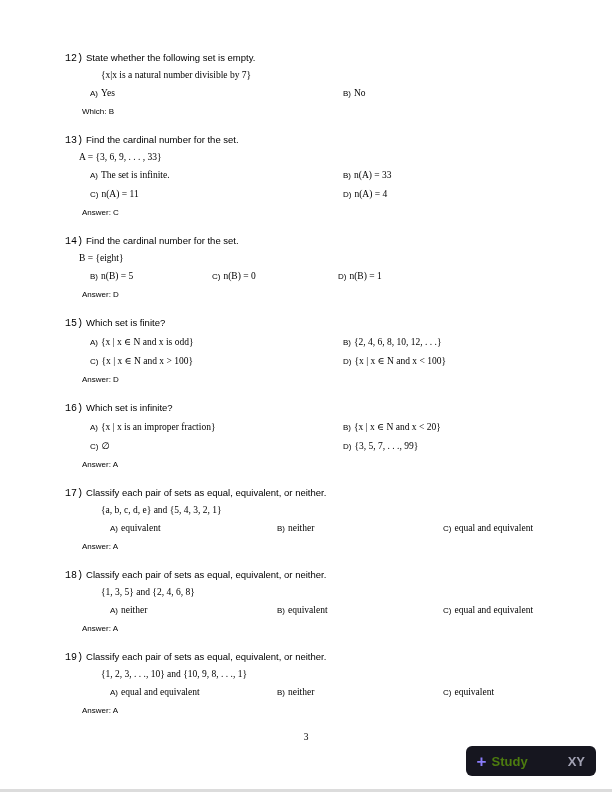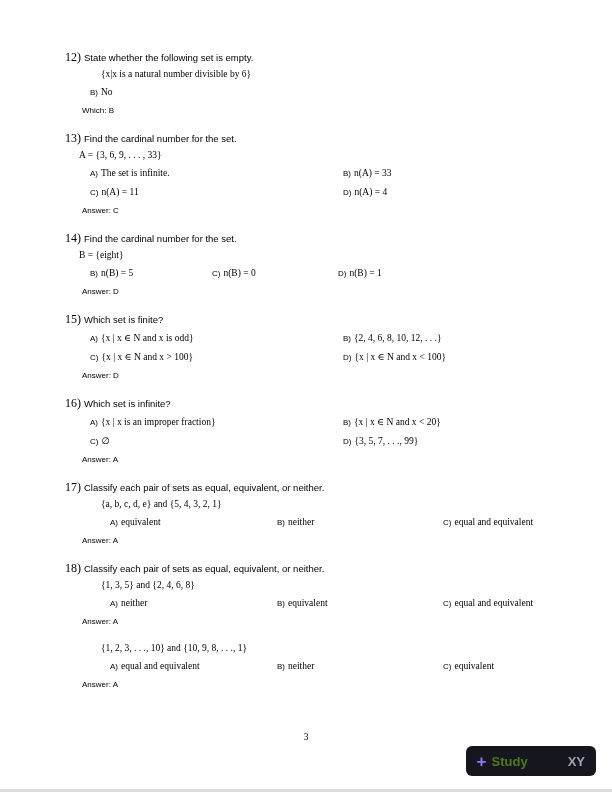--- a/index.html
+++ b/index.html
@@ -8,21 +8,21 @@
     position:relative;
     width:612px; height:792px;
     background:#ffffff;
     color:#000000;
     padding:48px 40px 0 65px;
     overflow:hidden;
   }
 
   .question { margin-bottom:11px; }
   .stem-line { line-height:16px; white-space:nowrap; }
-  .qnum { font-family:Liberation Serif, serif; font-size:12px; margin-right:3px; }
+  .qnum { font-family:Liberation Mono, monospace; font-size:10px; margin-right:3px; }
   .stem { font-family:Liberation Sans, sans-serif; font-size:9.5px; }
   .given { font-family:"Liberation Serif","DejaVu Serif",serif; font-size:9.5px; line-height:16px; }
   .indent-sm { margin-left:14px; }
   .indent-lg { margin-left:36px; }
 
   .choices { display:grid; margin-left:25px; line-height:16px; }
   .cols-2 { grid-template-columns:253px 1fr; }
   .cols-3 { grid-template-columns:167px 166px 1fr;margin-left:45px; }
   .cols-4 { grid-template-columns:122px 126px 125px 1fr; }
   .choice { white-space:nowrap; }
@@ -70,22 +70,23 @@
 </style>
 </head>
 <body>
 
 <div class="page">
 
   <div class="question">
     <div class="stem-line">
       <span class="qnum">12)</span><span class="stem">State whether the following set is empty.</span>
     </div>
-    <div class="given indent-lg">{x|x is a natural number divisible by 6}</div>
+    <div class="given indent-lg">{x|x is a natural number divisible by 7}</div>
     <div class="choices cols-2">
+      <div class="choice"><span class="clabel">A)</span><span class="ctext">Yes</span></div>
       <div class="choice"><span class="clabel">B)</span><span class="ctext">No</span></div>
     </div>
     <div class="answer">Which: B</div>
   </div>
 
   <div class="question">
     <div class="stem-line">
       <span class="qnum">13)</span><span class="stem">Find the cardinal number for the set.</span>
     </div>
     <div class="given indent-sm">A = {3, 6, 9, . . . , 33}</div>
@@ -157,20 +158,23 @@
     <div class="given indent-lg">{1, 3, 5}  and  {2, 4, 6, 8}</div>
     <div class="choices cols-3">
       <div class="choice"><span class="clabel">A)</span><span class="ctext">neither</span></div>
       <div class="choice"><span class="clabel">B)</span><span class="ctext">equivalent</span></div>
       <div class="choice"><span class="clabel">C)</span><span class="ctext">equal and equivalent</span></div>
     </div>
     <div class="answer">Answer: A</div>
   </div>
 
   <div class="question">
+    <div class="stem-line">
+      <span class="qnum">19)</span><span class="stem">Classify each pair of sets as equal, equivalent, or neither.</span>
+    </div>
     <div class="given indent-lg">{1, 2, 3, . . ., 10}  and  {10, 9, 8, . . ., 1}</div>
     <div class="choices cols-3">
       <div class="choice"><span class="clabel">A)</span><span class="ctext">equal and equivalent</span></div>
       <div class="choice"><span class="clabel">B)</span><span class="ctext">neither</span></div>
       <div class="choice"><span class="clabel">C)</span><span class="ctext">equivalent</span></div>
     </div>
     <div class="answer">Answer: A</div>
   </div>
 
   <div class="page-number">3</div>

